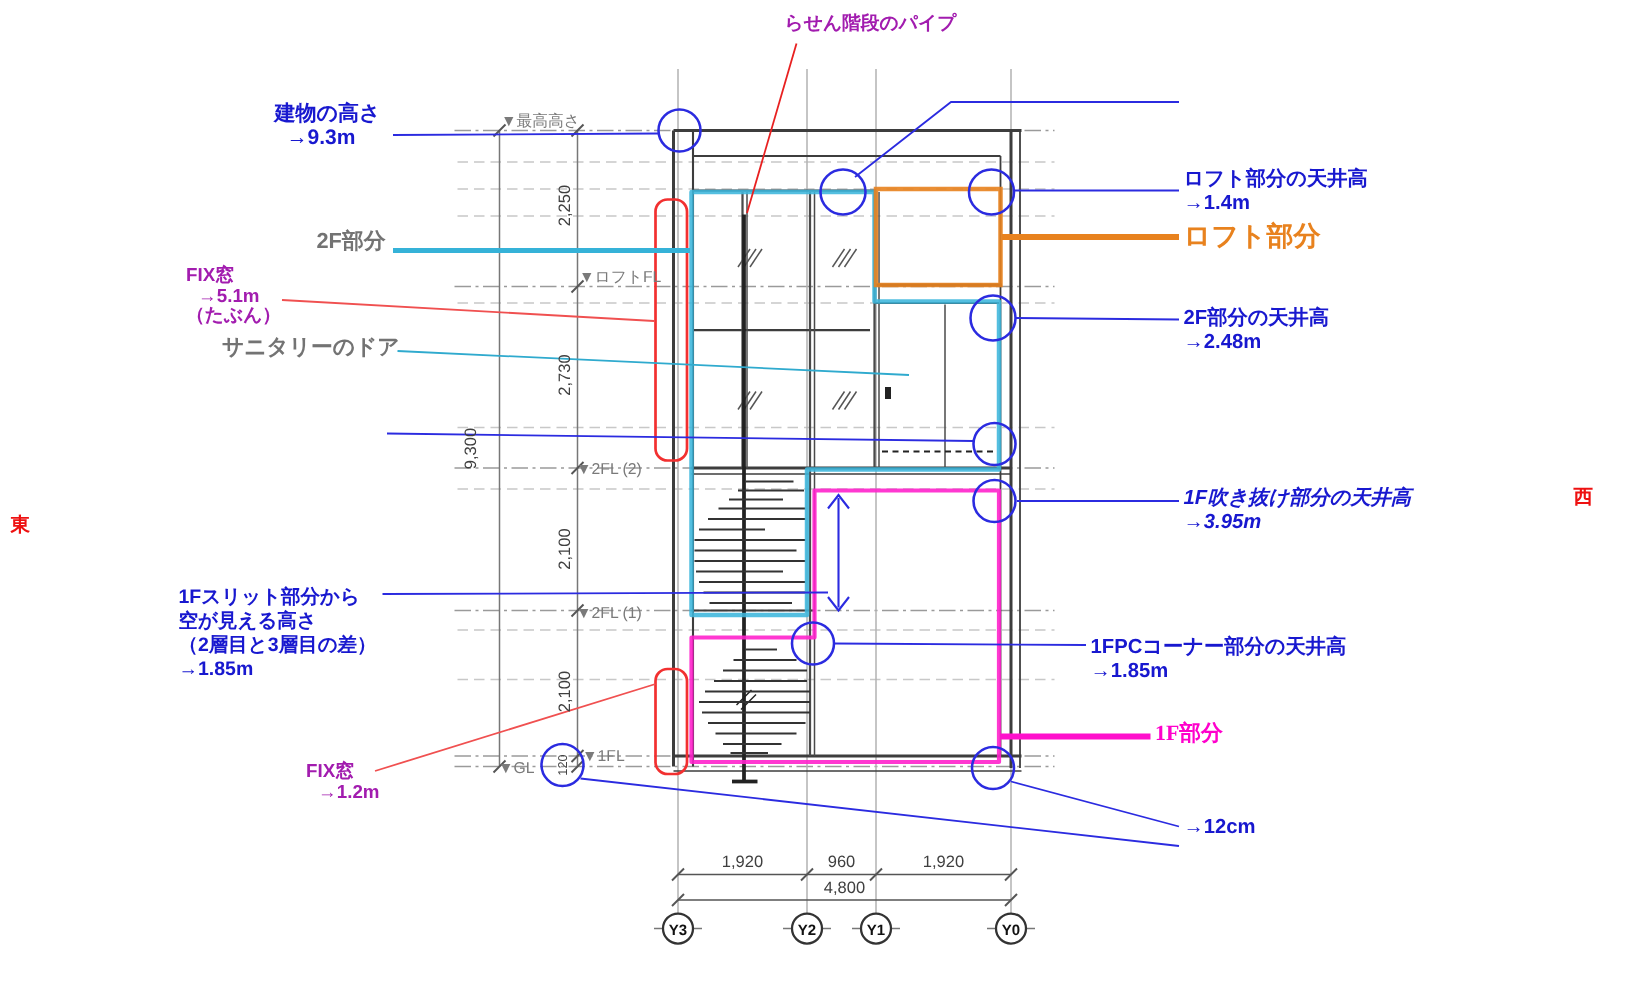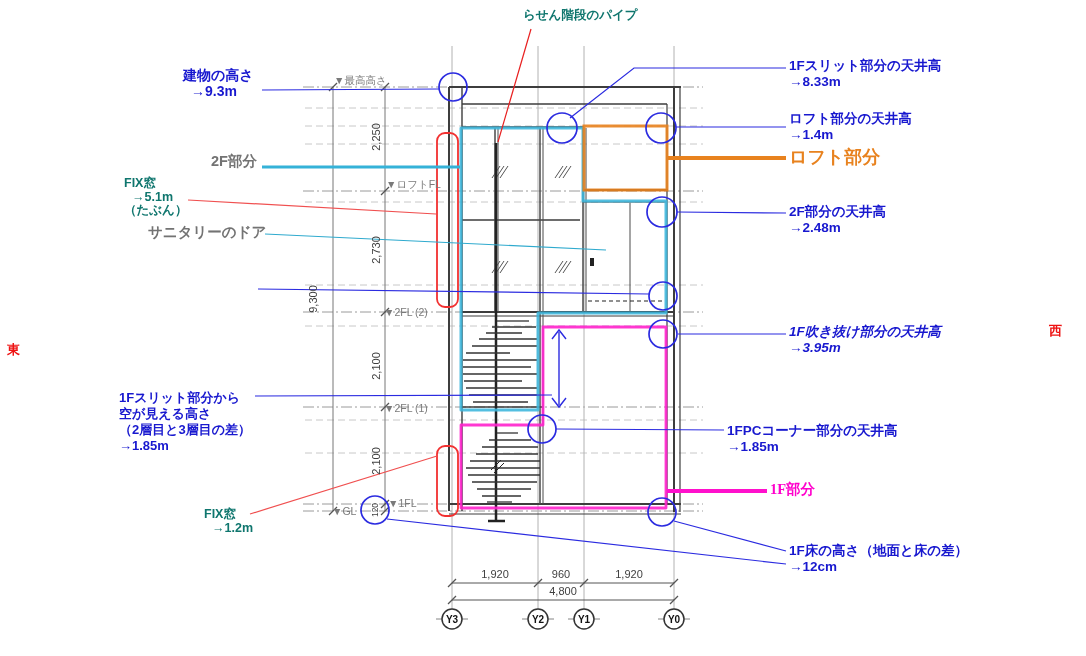--- a/index.html
+++ b/index.html
@@ -5,21 +5,21 @@
   html,body{margin:0;padding:0;background:#ffffff;}
   .stage{
     position:relative;width:1086px;height:656px;background:#ffffff;overflow:hidden;
     font-family:"Liberation Sans","DejaVu Sans",sans-serif;
   }
   .stage svg{position:absolute;left:0;top:0;}
   .lbl{position:absolute;font-weight:bold;white-space:nowrap;}
   .lbl div{white-space:nowrap;}
   .blue{color:#1818CF;font-size:13.5px;line-height:16px;}
   .cyan{color:#737373;font-size:14.5px;line-height:17px;}
-  .red{color:#0f766e;font-size:12.5px;line-height:13.5px;}
+  .red{color:#a21caf;font-size:12.5px;line-height:13.5px;}
   .redbig{color:#EE1111;font-size:13px;line-height:14px;}
   .orange{color:#E8821E;font-size:18px;line-height:17px;}
   .magenta{color:#FF00CC;font-size:14.5px;line-height:17px;}
   .ind{margin-left:8px;}
   svg text{font-family:"Liberation Sans","DejaVu Sans",sans-serif;}
   .lvl{fill:#7A7A7A;font-size:10.5px;}
   .dim{fill:#3f3f3f;font-size:11px;}
   .dimsm{fill:#3f3f3f;font-size:8.5px;}
   .bub{fill:#111;font-size:10px;font-weight:bold;}
 </style>
@@ -297,24 +297,20 @@
   </div>
 
   <div class="lbl redbig" style="left:1049px;top:324px;">
     <div>西</div>
   </div>
 
   <div class="lbl red" style="left:523px;top:9px;font-size:12.5px;">
     <div>らせん階段のパイプ</div>
   </div>
 
-  <div class="lbl blue" style="left:789px;top:58px;">
-    <div>1Fスリット部分の天井高</div>
-    <div>→8.33m</div>
-  </div>
 
   <div class="lbl blue" style="left:789px;top:111px;">
     <div>ロフト部分の天井高</div>
     <div>→1.4m</div>
   </div>
 
   <div class="lbl orange" style="left:789px;top:149px;">
     <div>ロフト部分</div>
   </div>
 
@@ -331,17 +327,16 @@
   <div class="lbl blue" style="left:727px;top:423px;">
     <div>1FPCコーナー部分の天井高</div>
     <div>→1.85m</div>
   </div>
 
   <div class="lbl magenta" style="left:770px;top:481px;font-family:Liberation Serif, serif;">
     <div>1F部分</div>
   </div>
 
   <div class="lbl blue" style="left:789px;top:543px;">
-    <div>1F床の高さ（地面と床の差）</div>
     <div>→12cm</div>
   </div>
 
 </div>
 
 </body></html>

